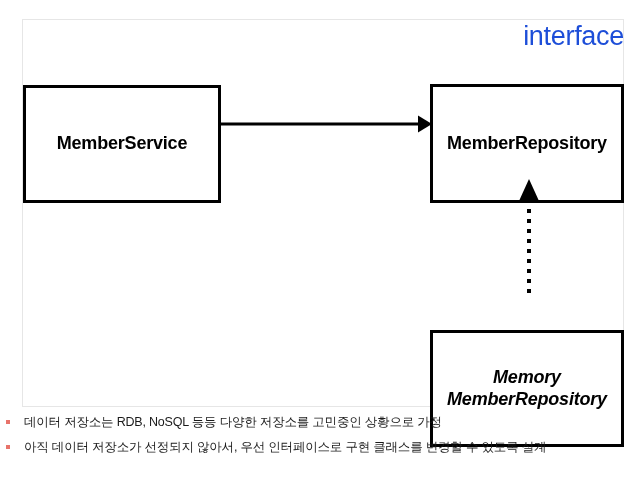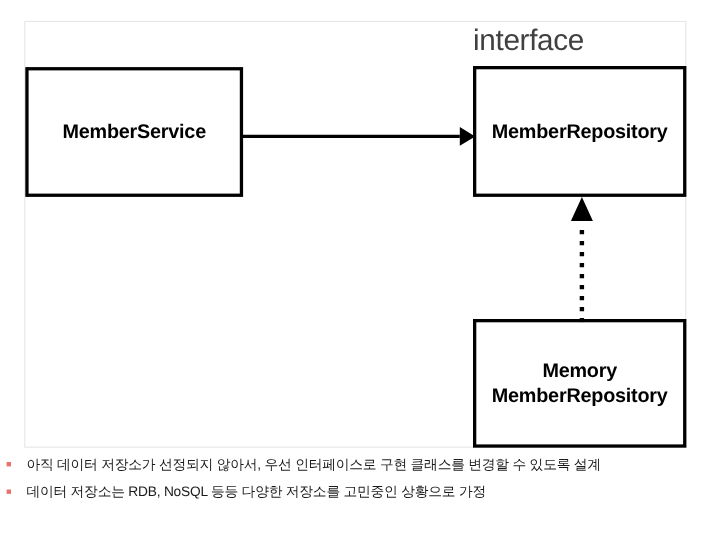--- a/index.html
+++ b/index.html
@@ -33,20 +33,21 @@
   
   .class-box {
     position: absolute;
     box-sizing: border-box;
     border: 3px solid #000000;
     background: #ffffff;
     display: flex;
     align-items: center;
     justify-content: center;
     text-align: center;
+    margin-top: 24px;
   }
   .class-box .box-label {
     font-weight: bold;
     font-size: 18px;
     line-height: 1.18;
     letter-spacing: -0.2px;
     white-space: pre-line;
   }
 
   #box-member-service {
@@ -74,26 +75,26 @@
   #box-memory-member-repository .box-label {
     font-size: 18px;
   }
 
   
   .interface-label {
     position: absolute;
     left: 429px;
     top: 22px;
     width: 194px;
-    text-align: left;
+    text-align: right;
     font-size: 27px;
     font-weight: normal;
     line-height: 1;
     letter-spacing: -0.3px;
-    color: #404040;
+    color: #1d4ed8;
   }
 
   
   .arrow-solid {
     position: absolute;
     left: 219px;
     top: 112px;
     width: 212px;
     height: 22px;
   }
@@ -145,43 +146,43 @@
   <div class="interface-label" style="left:0; top:3px; width:194px; margin-left:407px;">interface</div>
 
   <div class="class-box" id="box-member-service" style="left:0px; top:41px;">
     <span class="box-label">MemberService</span>
   </div>
 
   <div class="class-box" id="box-member-repository" style="left:407px; top:40px;">
     <span class="box-label">MemberRepository</span>
   </div>
 
-  <div class="class-box" id="box-memory-member-repository" style="left:407px; top:270px;">
+  <div class="class-box" id="box-memory-member-repository" style="left:407px; top:286px;font-style:italic;">
     <span class="box-label">Memory
 MemberRepository</span>
   </div>
 
   <svg class="arrow-solid" style="left:197px; top:93px;" width="212" height="22" viewBox="0 0 212 22">
     <line x1="0" y1="11" x2="198" y2="11" stroke="#000000" stroke-width="3"></line>
     <polygon points="198,2.5 212,11 198,19.5" fill="#000000"></polygon>
   </svg>
 
   <svg class="arrow-dotted" style="left:494px; top:157px;" width="24" height="116" viewBox="0 0 24 116">
     <line x1="12" y1="116" x2="12" y2="26" stroke="#000000" stroke-width="4" stroke-dasharray="4 6" stroke-linecap="butt"></line>
     <polygon points="12,2 22,24 2,24" fill="#000000"></polygon>
   </svg>
 
 </div>
 
 <div class="bullet-list">
 
   <div class="bullet-row">
     <span class="bullet-marker" style="background: rgb(232, 115, 106);"></span>
-    <span class="bullet-text">아직 데이터 저장소가 선정되지 않아서, 우선 인터페이스로 구현 클래스를 변경할 수 있도록 설계</span>
+    <span class="bullet-text">데이터 저장소는 RDB, NoSQL 등등 다양한 저장소를 고민중인 상황으로 가정</span>
   </div>
 
   <div class="bullet-row">
     <span class="bullet-marker" style="background: rgb(232, 115, 106);"></span>
-    <span class="bullet-text">데이터 저장소는 RDB, NoSQL 등등 다양한 저장소를 고민중인 상황으로 가정</span>
+    <span class="bullet-text">아직 데이터 저장소가 선정되지 않아서, 우선 인터페이스로 구현 클래스를 변경할 수 있도록 설계</span>
   </div>
 
 
 </div>
 
 </body></html>

